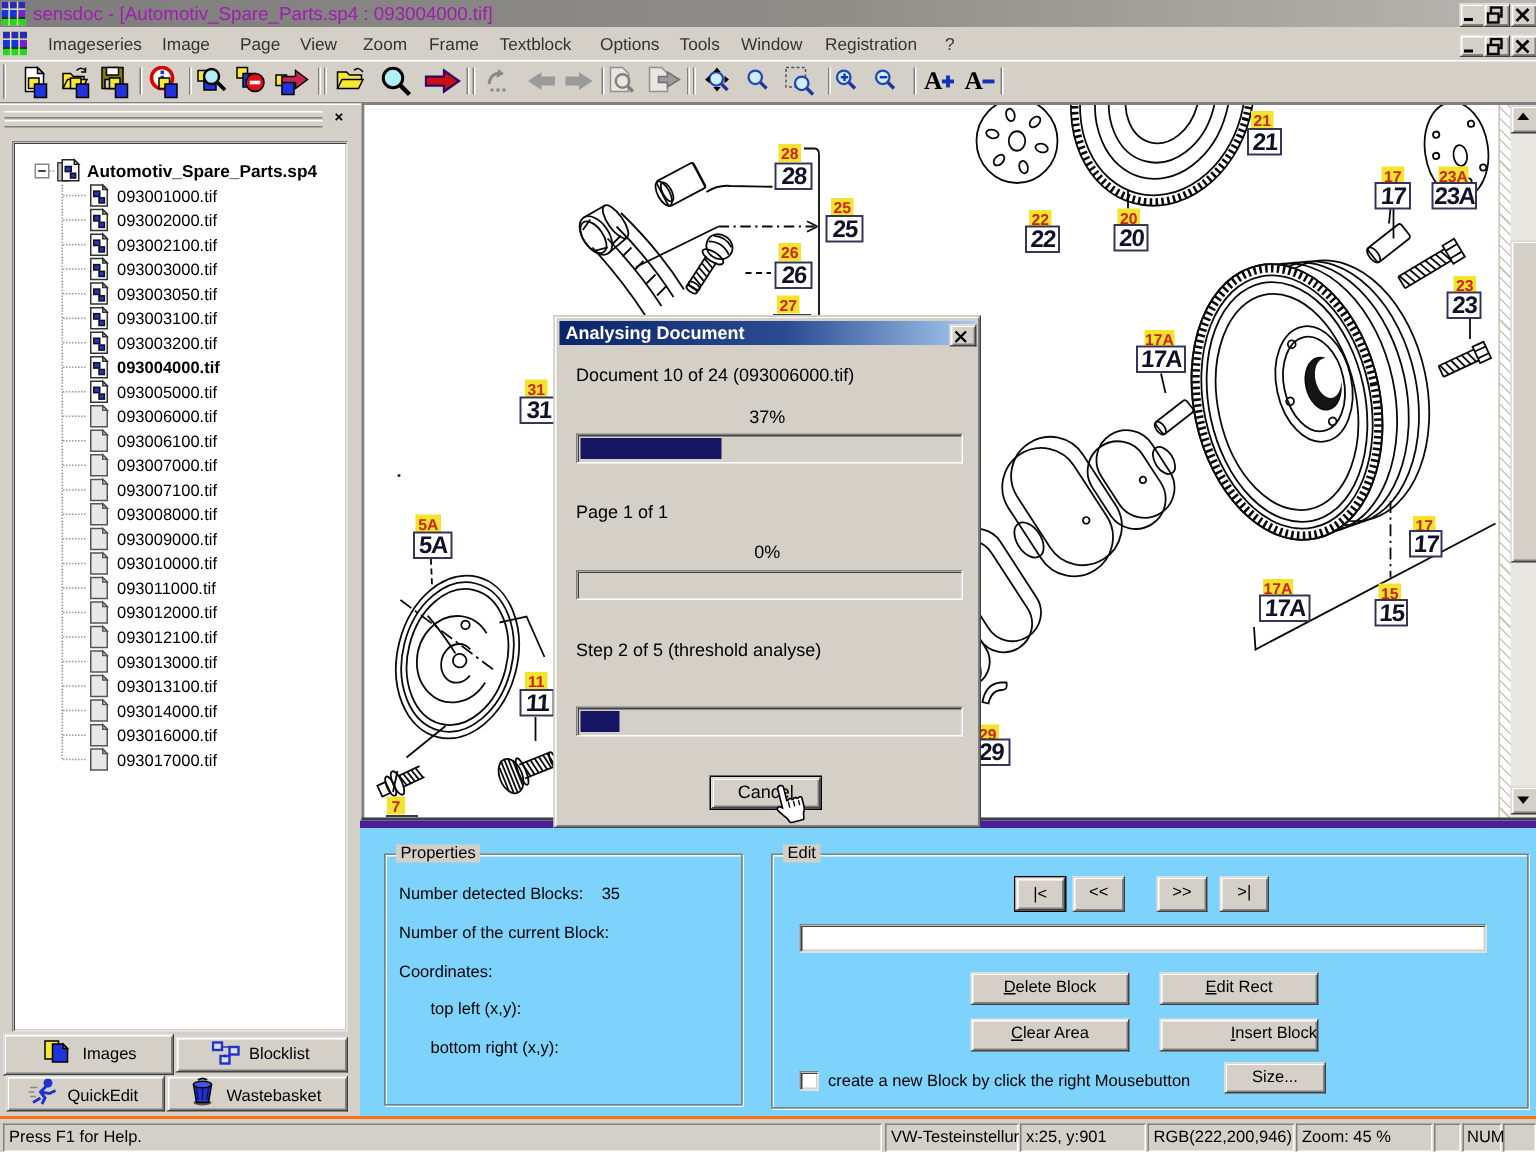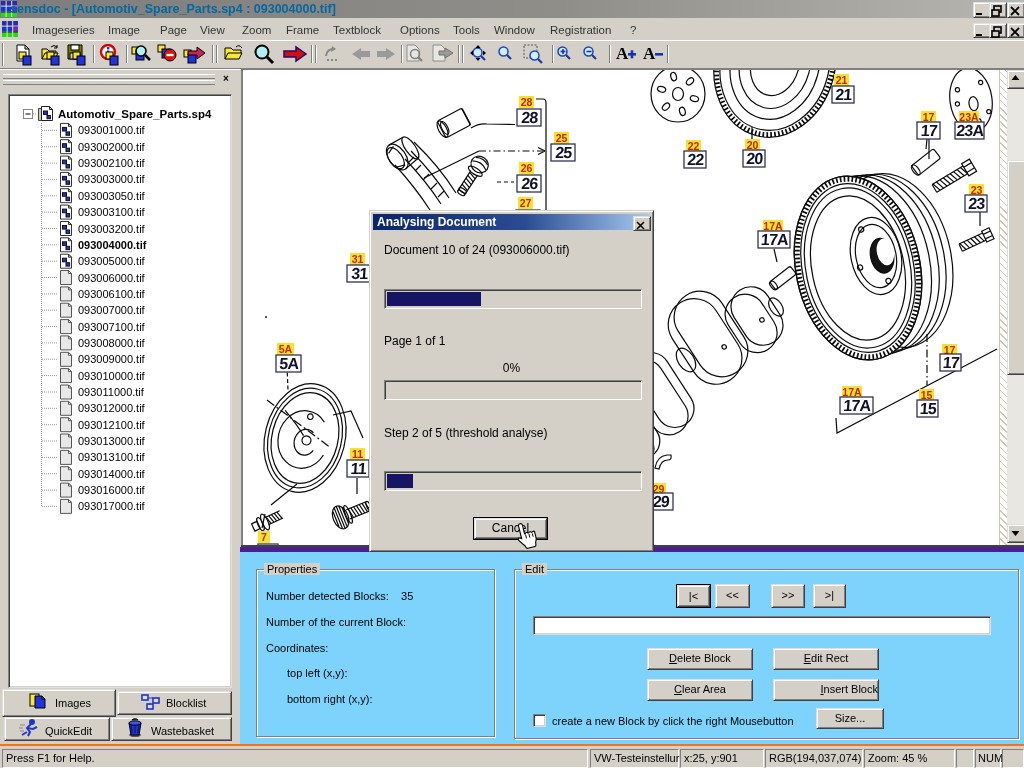--- a/index.html
+++ b/index.html
@@ -19,21 +19,21 @@
 <svg class="a" id="appicon1" style="left:1px;top:1px;" width="16" height="16" viewBox="0 0 16 16">
     <rect width="16" height="16" fill="#eaea9a"></rect>
     <rect x="0" y="0" width="16" height="4.6" fill="#2a2ab8"></rect>
     <rect x="0" y="5.6" width="16" height="4.8" fill="#1133ee"></rect>
     <rect x="11" y="5.6" width="5" height="4.8" fill="#7722cc"></rect>
     <rect x="0" y="11.4" width="16" height="4.6" fill="#22d822"></rect>
     <rect x="0" y="10.4" width="16" height="1.2" fill="#062a10"></rect>
     <rect x="4.6" y="0" width="1" height="16" fill="#eaea9a"></rect>
     <rect x="10.2" y="0" width="1" height="16" fill="#eaea9a"></rect>
   </svg>
-<div class="a" style="left:10px;top:2px;font-size:12.5px;font-weight:bold;color:#0369a1;white-space:nowrap;">sensdoc - [Automotiv_Spare_Parts.sp4 : 093004000.tif]</div>
+<div class="a" style="left:22px;top:2px;font-size:12.5px;font-weight:normal;color:#a21caf;white-space:nowrap;">sensdoc - [Automotiv_Spare_Parts.sp4 : 093004000.tif]</div>
 
 <div class="a btn wb" style="left:973px;top:2px;width:16px;height:14px;"><svg width="14" height="12" viewBox="0 0 14 12">
       <rect x="2" y="8" width="6" height="2" fill="#000"></rect>
     </svg></div>
 <div class="a btn wb" style="left:989px;top:2px;width:16px;height:14px;"><svg width="14" height="12" viewBox="0 0 14 12">
       <rect x="4" y="1" width="7" height="6" fill="none" stroke="#000" stroke-width="1.6"></rect>
       <rect x="2" y="5" width="7" height="6" fill="#d4d0c8" stroke="#000" stroke-width="1.6"></rect>
     </svg></div>
 <div class="a btn wb" style="left:1007px;top:2px;width:16px;height:14px;"><svg width="14" height="12" viewBox="0 0 14 12">
       <path d="M3 2 l8 8 M11 2 l-8 8" stroke="#000" stroke-width="1.8"></path>
@@ -722,38 +722,39 @@
 </div>
 
 <div class="a" id="statusbar" style="left:0;top:744px;width:1024px;height:24px;background:#d4d0c8;border-top:2px solid #f97316;">
 <div class="a" style="left:2px;top:3px;width:584px;height:17px;border:1px solid;border-color:#808080 #fff #fff #808080;"></div>
 <div class="a txt" style="left:6px;top:6px;">Press F1 for Help.</div>
 <div class="a" style="left:590px;top:3px;width:87px;height:17px;border:1px solid;border-color:#808080 #fff #fff #808080;"></div>
 <div class="a txt" style="left:594px;top:6px;">VW-Testeinstellur</div>
 <div class="a" style="left:680px;top:3px;width:82px;height:17px;border:1px solid;border-color:#808080 #fff #fff #808080;"></div>
 <div class="a txt" style="left:684px;top:6px;">x:25, y:901</div>
 <div class="a" style="left:765px;top:3px;width:96px;height:17px;border:1px solid;border-color:#808080 #fff #fff #808080;"></div>
-<div class="a txt" style="left:769px;top:6px;">RGB(194,037,074)</div>
+<div class="a txt" style="left:769px;top:6px;">RGB(222,200,946)</div>
 <div class="a" style="left:864px;top:3px;width:89px;height:17px;border:1px solid;border-color:#808080 #fff #fff #808080;"></div>
 <div class="a txt" style="left:868px;top:6px;">Zoom: 45 %</div>
 <div class="a" style="left:956px;top:3px;width:16px;height:17px;border:1px solid;border-color:#808080 #fff #fff #808080;"></div>
 <div class="a" style="left:975px;top:3px;width:24px;height:17px;border:1px solid;border-color:#808080 #fff #fff #808080;"></div>
 <div class="a txt" style="left:978px;top:6px;">NUM</div>
 <div class="a" style="left:1002px;top:3px;width:20px;height:17px;border:1px solid;border-color:#808080 #fff #fff #808080;"></div>
 </div>
 
 <div class="a" id="dialog" style="left:369px;top:210px;width:283px;height:340px;background:#d4d0c8;
  border:1px solid;border-color:#d4d0c8 #404040 #404040 #d4d0c8;
  box-shadow:inset 1px 1px 0 #fff,inset -1px -1px 0 #808080;">
 <div class="a" style="left:3px;top:3px;width:277px;height:16px;background:linear-gradient(90deg,#0a246a,#2c4c92 55%,#a6caf0);"></div>
 <div class="a" style="left:7px;top:4px;font-size:12px;font-weight:bold;color:#fff;">Analysing Document</div>
 <div class="a btn" style="left:263px;top:5px;width:16px;height:13px;"><svg width="14" height="11" viewBox="0 0 14 11">
         <path d="M3 2 l7 7 M10 2 l-7 7" stroke="#000" stroke-width="1.6"></path>
       </svg></div>
 <div class="a txt" style="left:14px;top:32px;font-size:12px;">Document 10 of 24 (093006000.tif)</div>
+<div class="a txt" style="left:0;top:60px;width:283px;text-align:center;font-size:12px;">37%</div>
 <div class="a" style="left:14px;top:78px;width:256px;height:18px;border:1px solid;border-color:#808080 #fff #fff #808080;box-shadow:inset 1px 1px 0 #404040;background:#d4d0c8;">
   <div style="position:absolute;left:2px;top:2px;width:94px;height:14px;background:#151563;"></div>
 </div>
 <div class="a txt" style="left:14px;top:123px;font-size:12px;">Page 1 of 1</div>
 <div class="a txt" style="left:0;top:150px;width:283px;text-align:center;font-size:12px;">0%</div>
 <div class="a" style="left:14px;top:169px;width:256px;height:18px;border:1px solid;border-color:#808080 #fff #fff #808080;box-shadow:inset 1px 1px 0 #404040;background:#d4d0c8;"></div>
 <div class="a txt" style="left:14px;top:215px;font-size:12px;">Step 2 of 5 (threshold analyse)</div>
 <div class="a" style="left:14px;top:260px;width:256px;height:18px;border:1px solid;border-color:#808080 #fff #fff #808080;box-shadow:inset 1px 1px 0 #404040;background:#d4d0c8;">
   <div style="position:absolute;left:2px;top:2px;width:26px;height:14px;background:#151563;"></div>
 </div>

